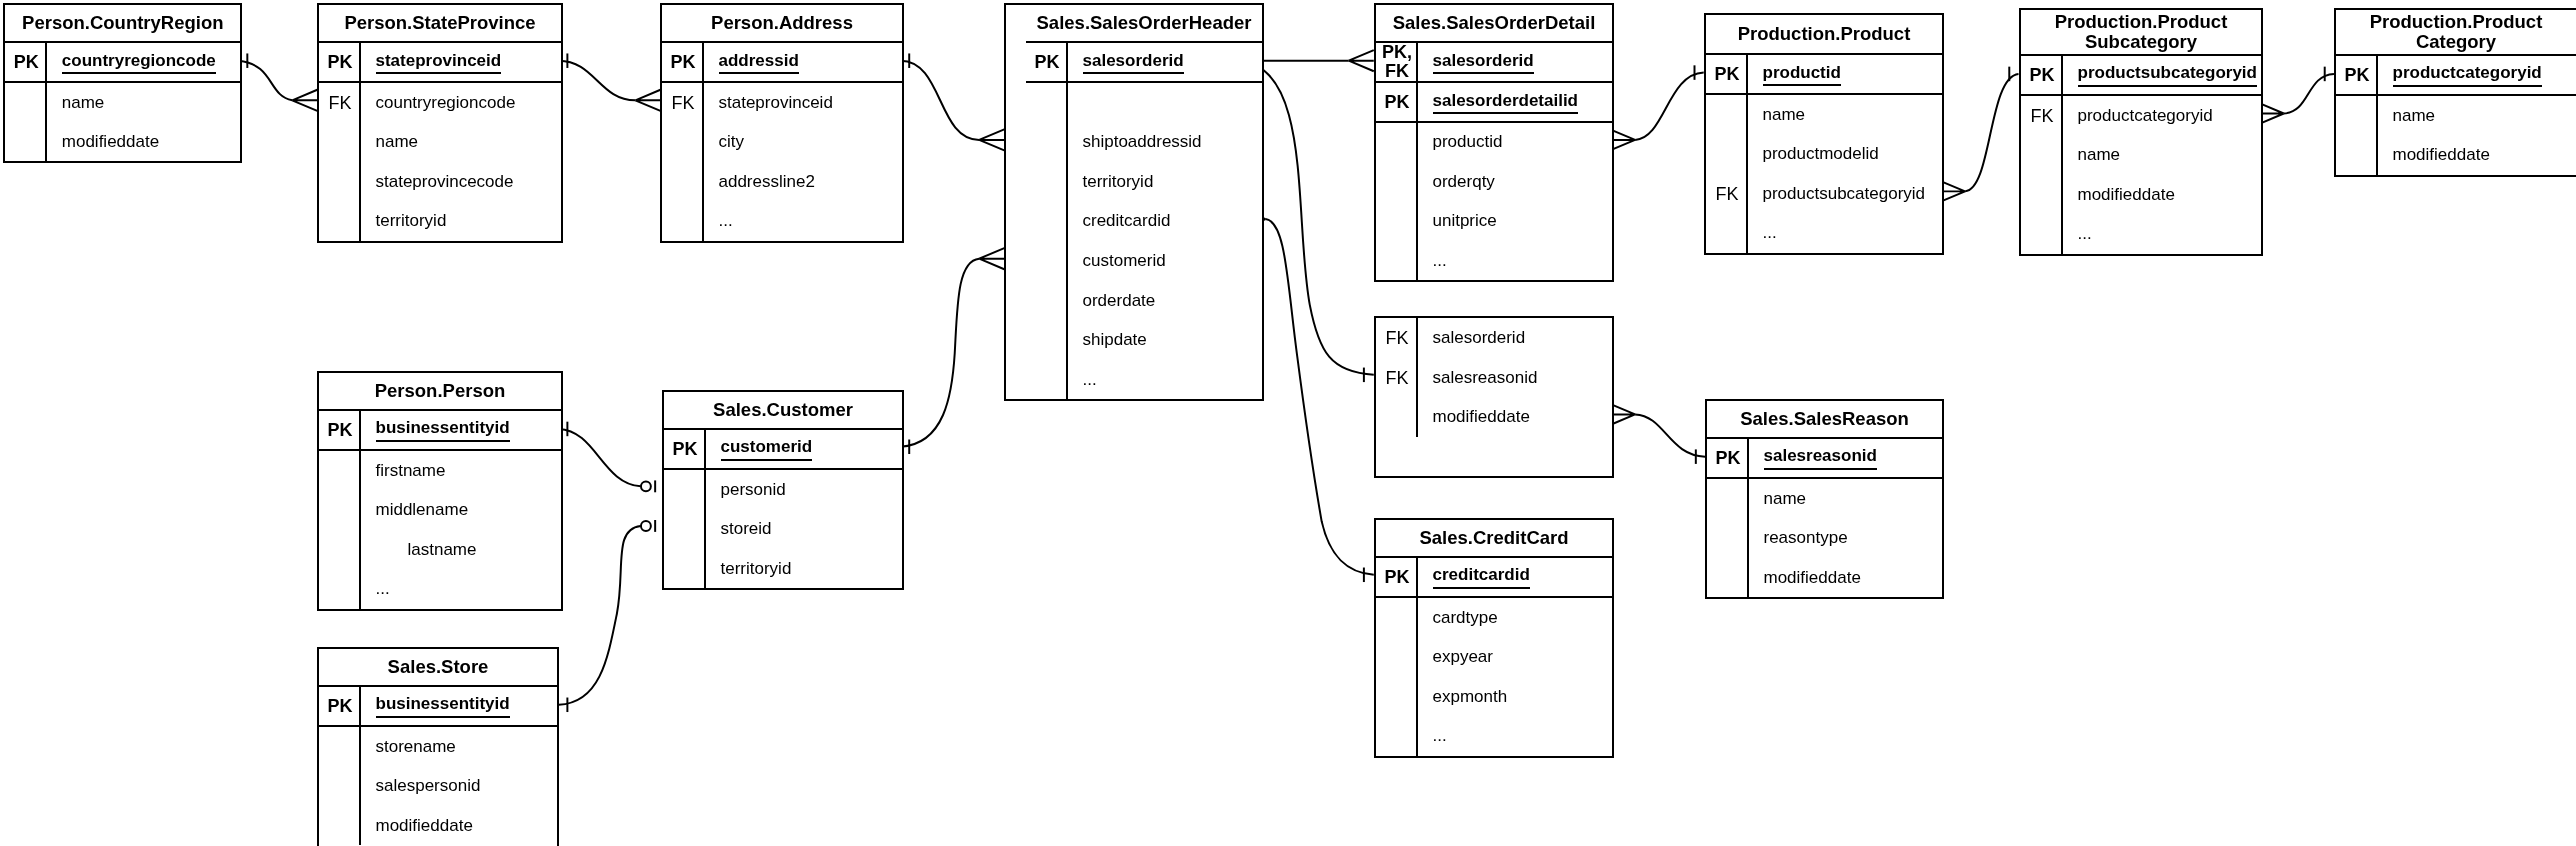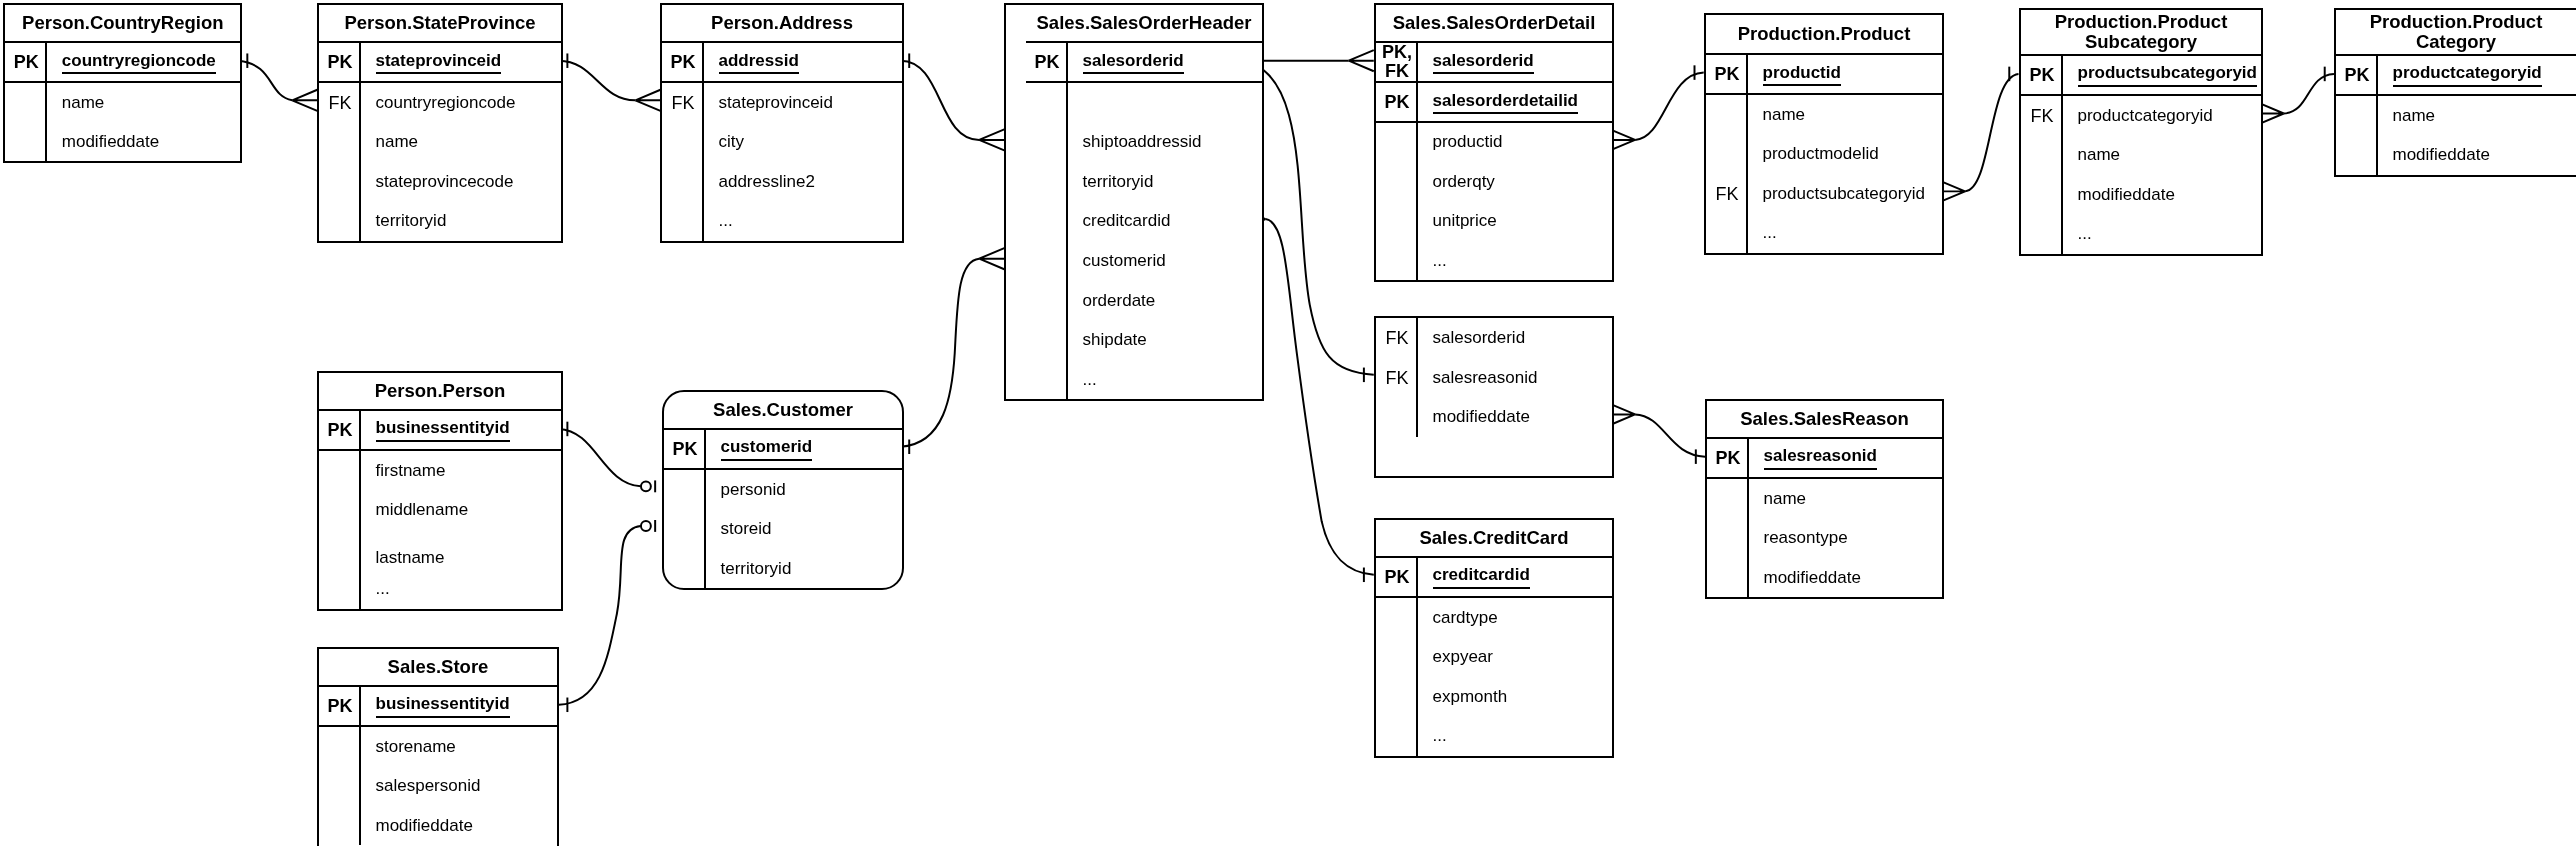--- a/index.html
+++ b/index.html
@@ -354,31 +354,31 @@
           <div class="fcell pk"><span class="ftext">businessentityid</span></div>
         </div>
         <div class="erow" style="top: 40px;">
           <div class="kcell"></div>
           <div class="fcell"><span class="ftext">firstname</span></div>
         </div>
         <div class="erow" style="top: 79px;">
           <div class="kcell"></div>
           <div class="fcell"><span class="ftext">middlename</span></div>
         </div>
-        <div class="erow" style="top: 127px;">
+        <div class="erow" style="top: 119px; padding-left: 32px;">
           <div class="kcell"></div>
           <div class="fcell"><span class="ftext">lastname</span></div>
         </div>
         <div class="erow" style="top: 158px;">
           <div class="kcell"></div>
           <div class="fcell"><span class="ftext">...</span></div>
         </div>
       </div>
     </div>
-    <div class="entity" style="left: 662px; top: 390px; width: 238px; height: 196px; border-radius: 22px;">
+    <div class="entity" style="left: 662px; top: 390px; width: 238px; height: 196px;">
       <div class="entity-title" style="height: 38px;">
         <div>Sales.Customer</div>
       </div>
       <div class="entity-grid" style="height: 158px;">
         <div class="keyline"></div>
         <div class="erow sep" style="top: 0px;">
           <div class="kcell pk">PK</div>
           <div class="fcell pk"><span class="ftext">customerid</span></div>
         </div>
         <div class="erow" style="top: 40px; text-decoration: underline;">

